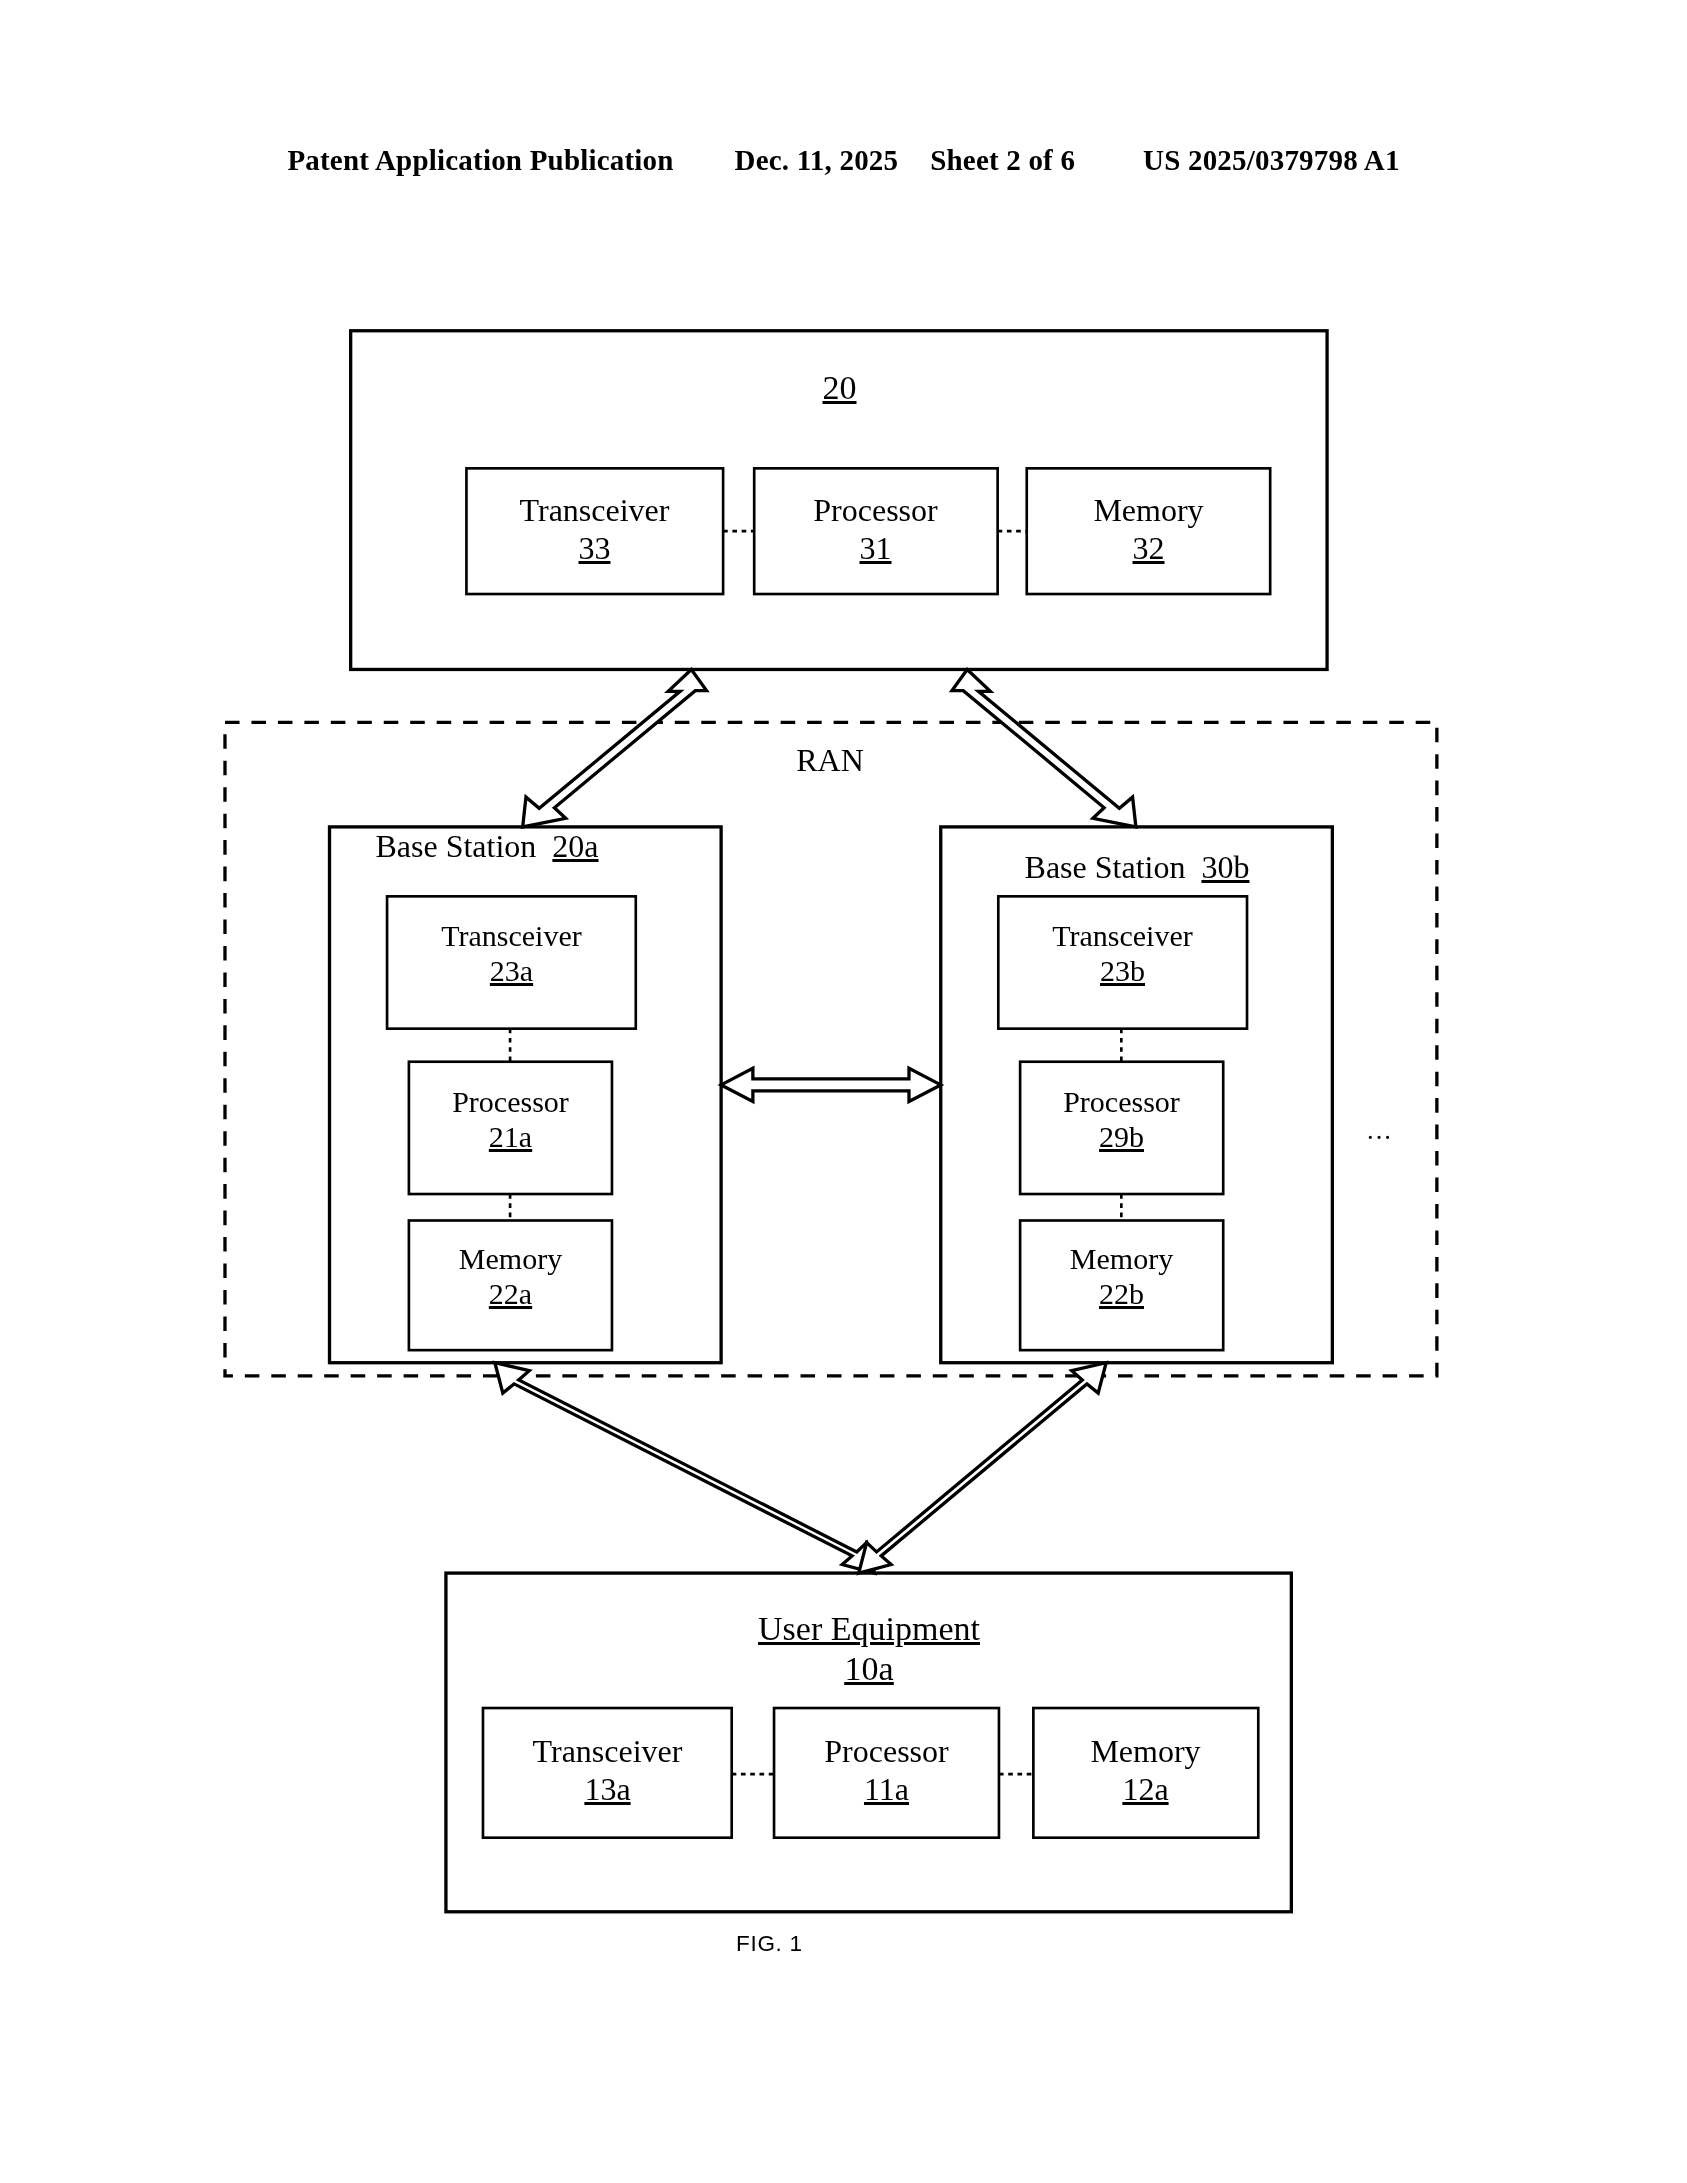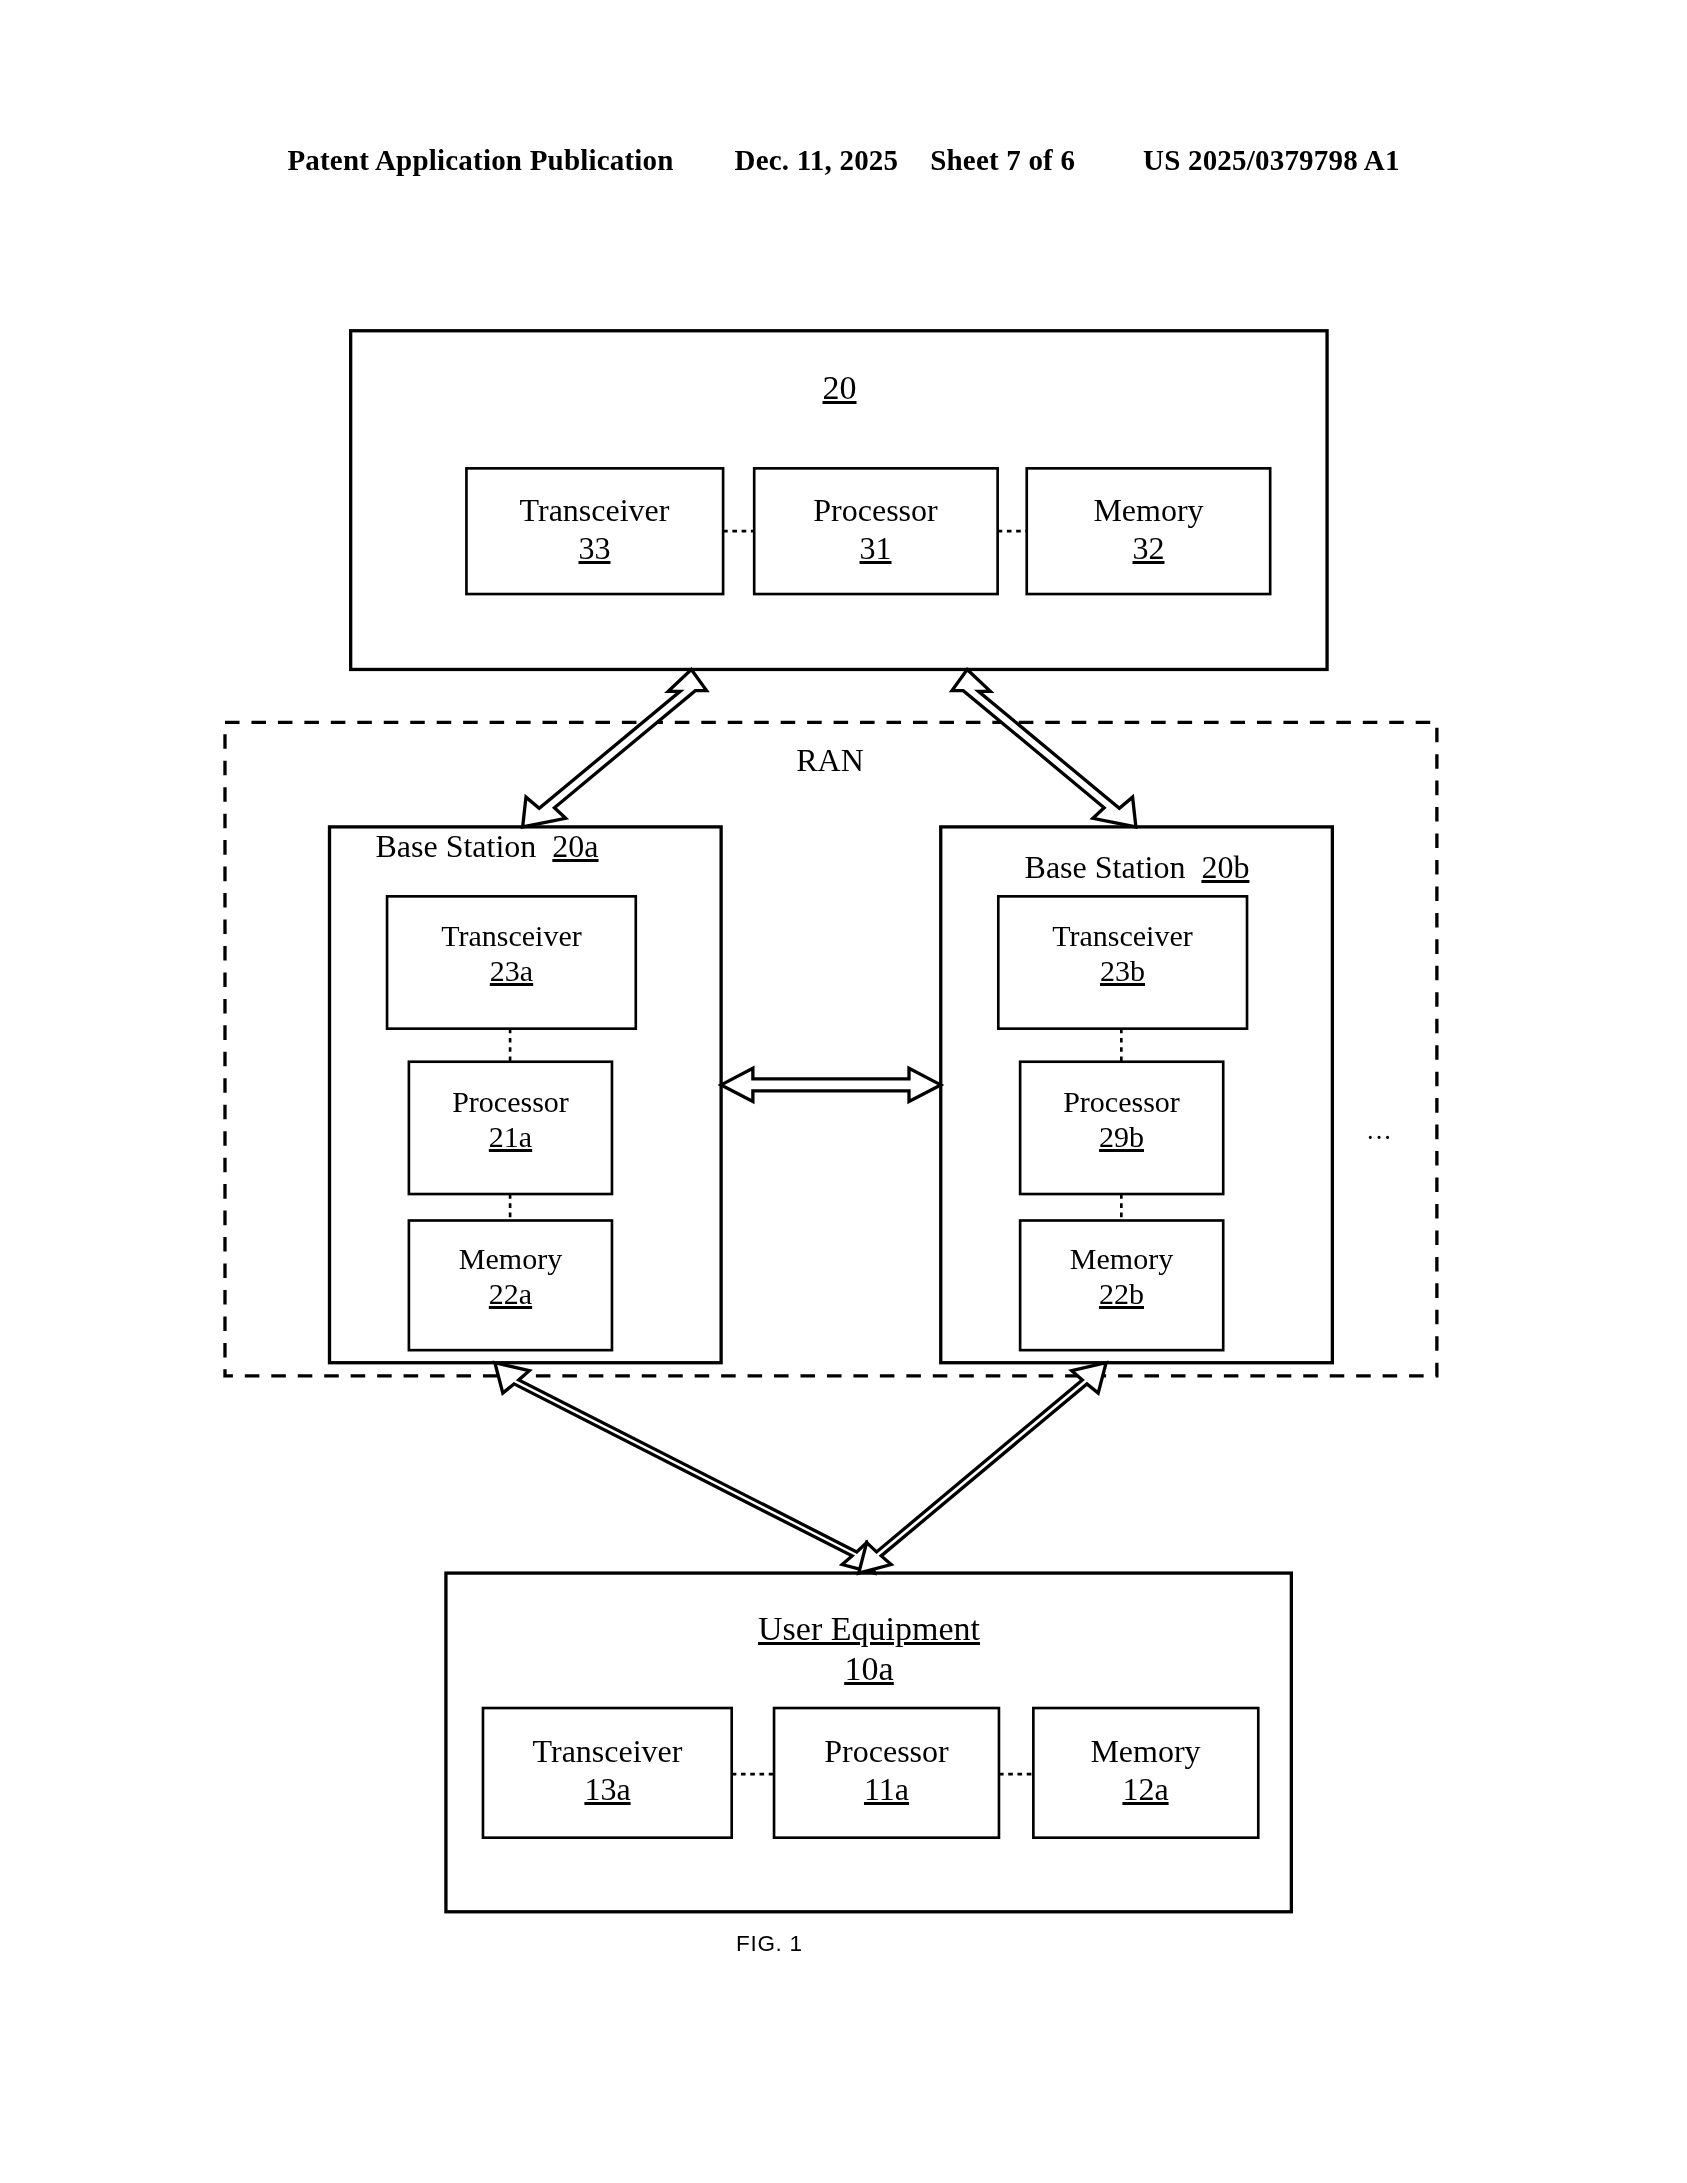--- a/index.html
+++ b/index.html
@@ -71,21 +71,21 @@
   }
 </style>
 </head>
 <body>
 
 <div id="page-header">
   <span>Patent Application Publication</span>
   <span class="hdr-gap-1"></span>
   <span>Dec. 11, 2025</span>
   <span class="hdr-gap-2"></span>
-  <span>Sheet 7 of 6</span>
+  <span>Sheet 2 of 6</span>
   <span class="hdr-gap-3"></span>
   <span>US 2025/0379798 A1</span>
 </div>
 
 <svg id="figure-canvas" viewBox="0 0 2550 3300" xmlns="http://www.w3.org/2000/svg">
 
   <rect x="530" y="500" width="1476" height="512" fill="none" stroke="#000" stroke-width="5"></rect>
 
   <rect x="705" y="708" width="388" height="190" fill="none" stroke="#000" stroke-width="4"></rect>
   <rect x="1140" y="708" width="368" height="190" fill="none" stroke="#000" stroke-width="4"></rect>
@@ -171,21 +171,21 @@
   <div>Processor</div>
   <div><span class="u">21a</span></div>
 </div>
 <div class="lbl box-md" style="left:409px; top:1241px; width:203px;">
   <div>Memory</div>
   <div><span class="u">22a</span></div>
 </div>
 
 <div class="lbl title-md" style="left:941px; top:849px; width:392px;">
   <span>Base Station</span>
-  <span>&nbsp;</span><span class="u">20b</span>
+  <span>&nbsp;</span><span class="u">30b</span>
 </div>
 <div class="lbl box-md" style="left:998px; top:918px; width:249px;">
   <div>Transceiver</div>
   <div><span class="u">23b</span></div>
 </div>
 <div class="lbl box-md" style="left:1020px; top:1084px; width:203px;">
   <div>Processor</div>
   <div><span class="u">29b</span></div>
 </div>
 <div class="lbl box-md" style="left:1020px; top:1241px; width:203px;">

